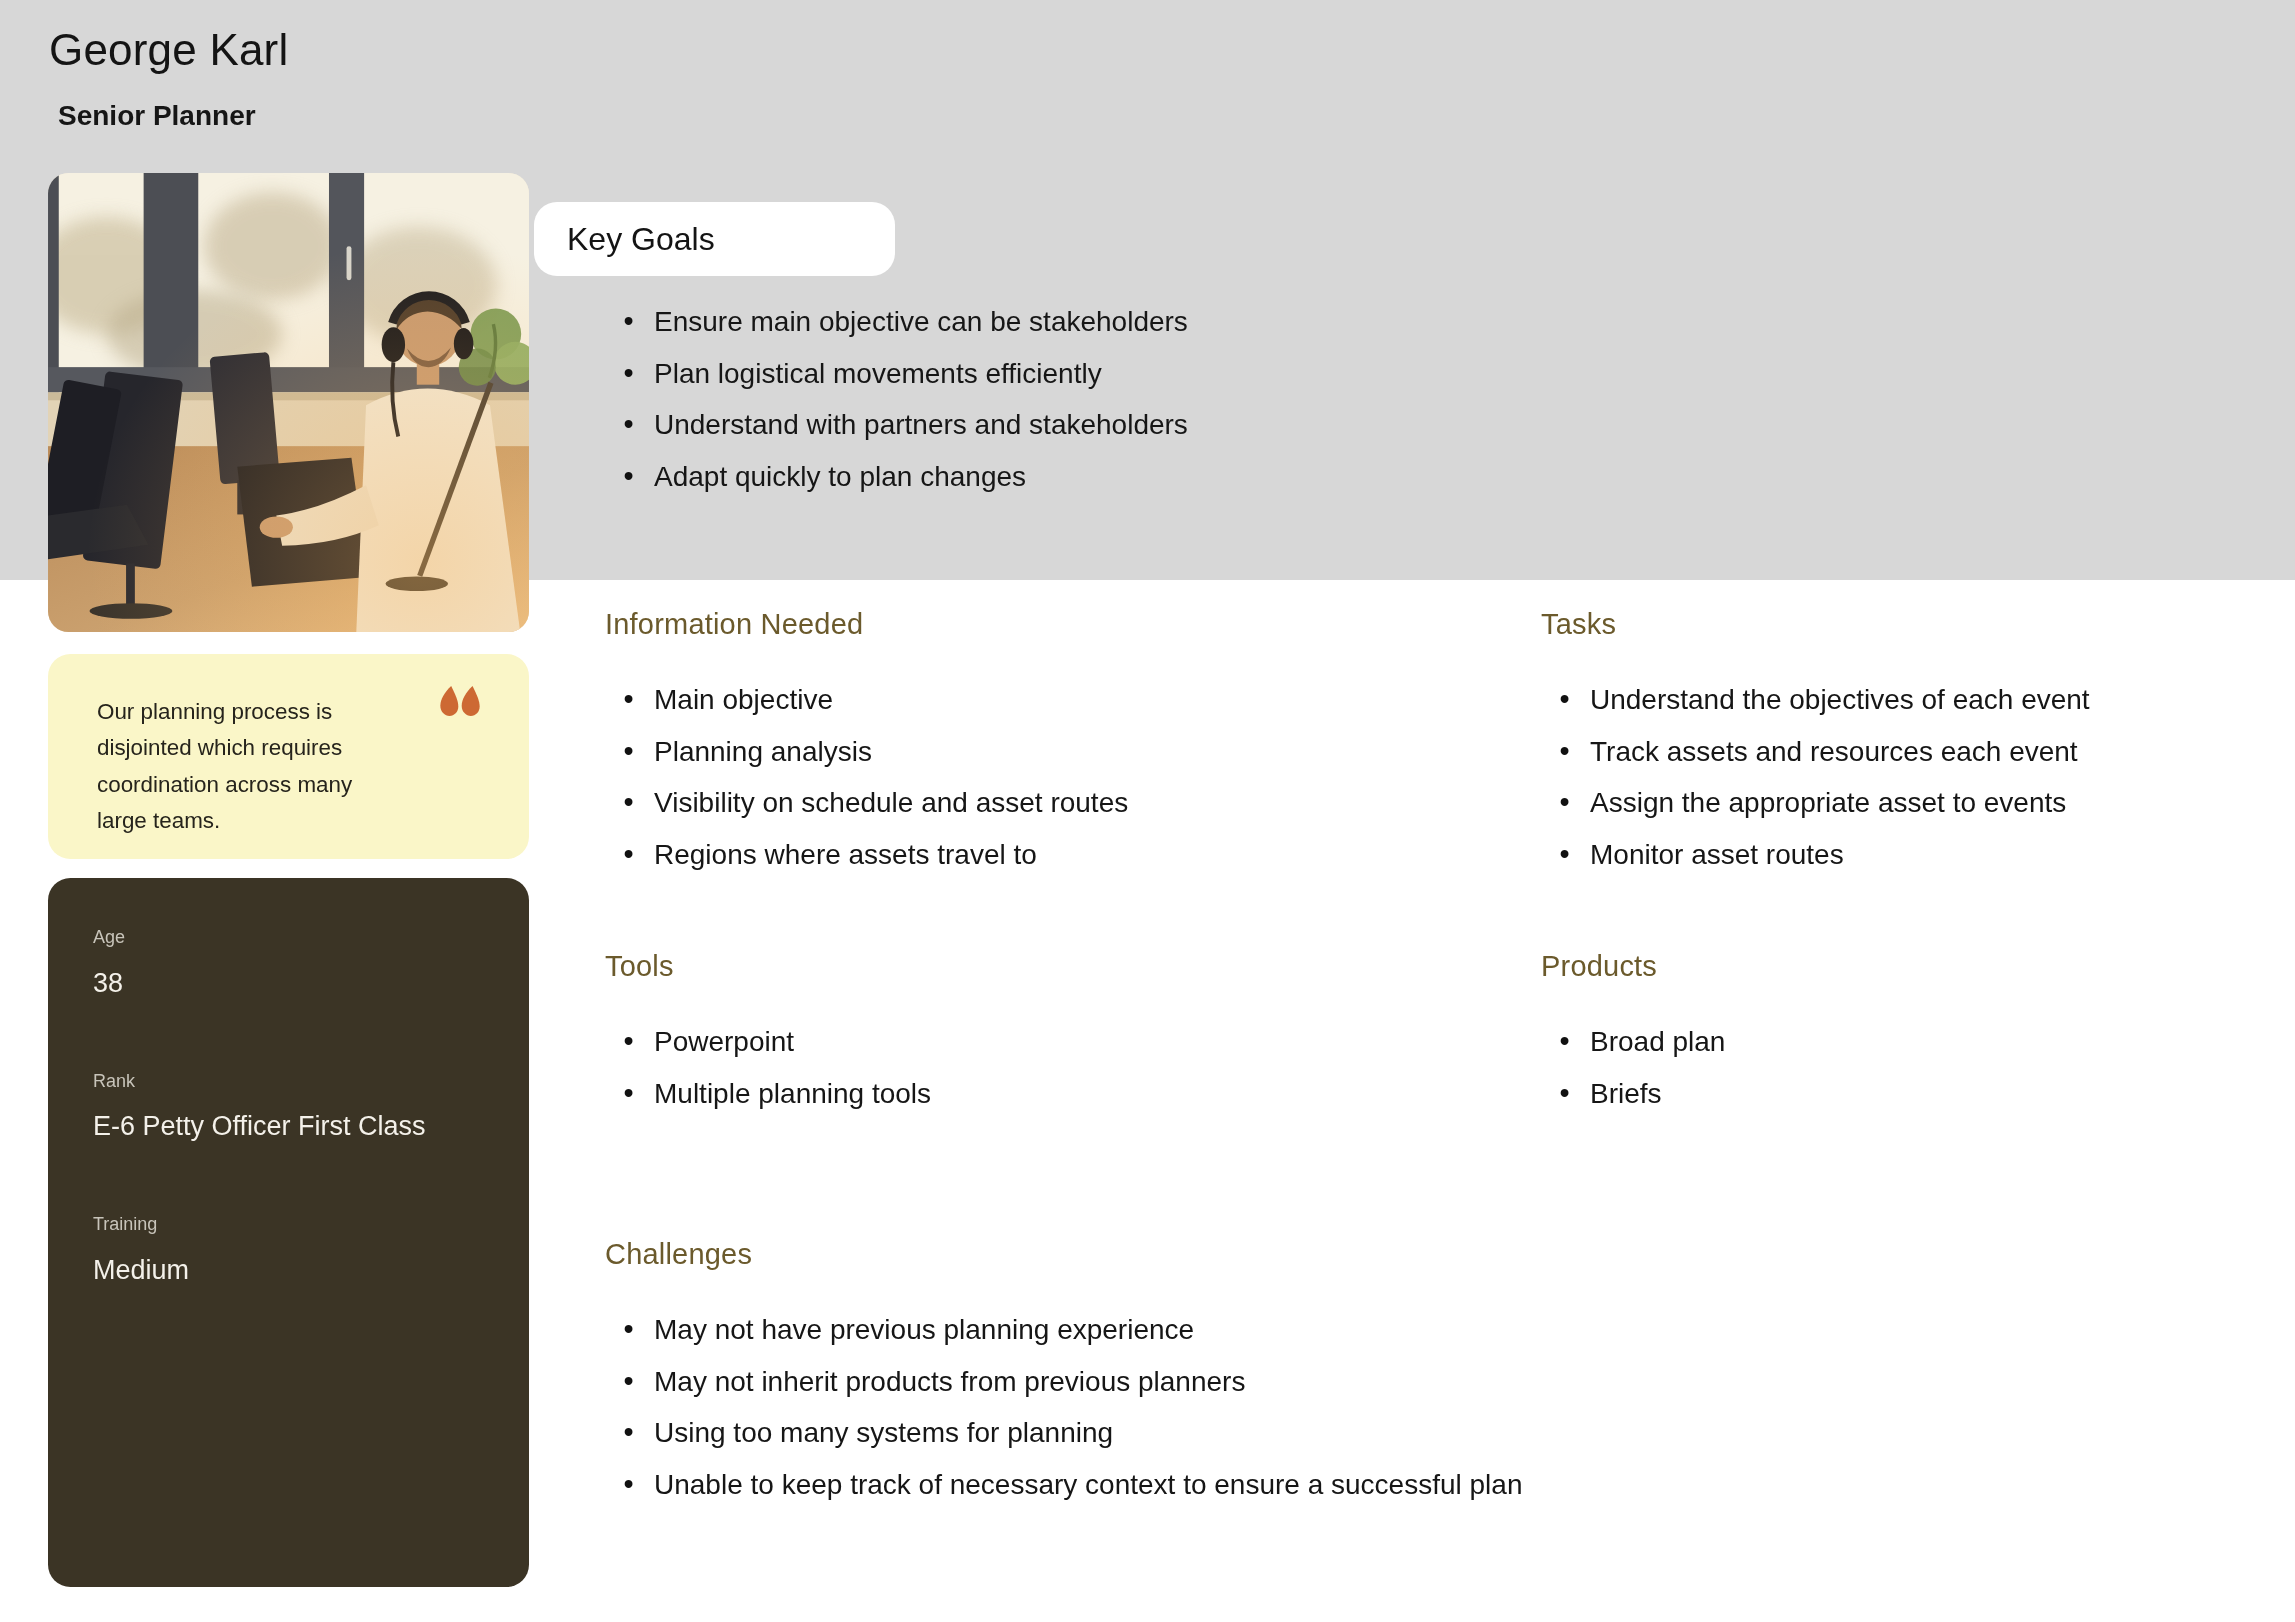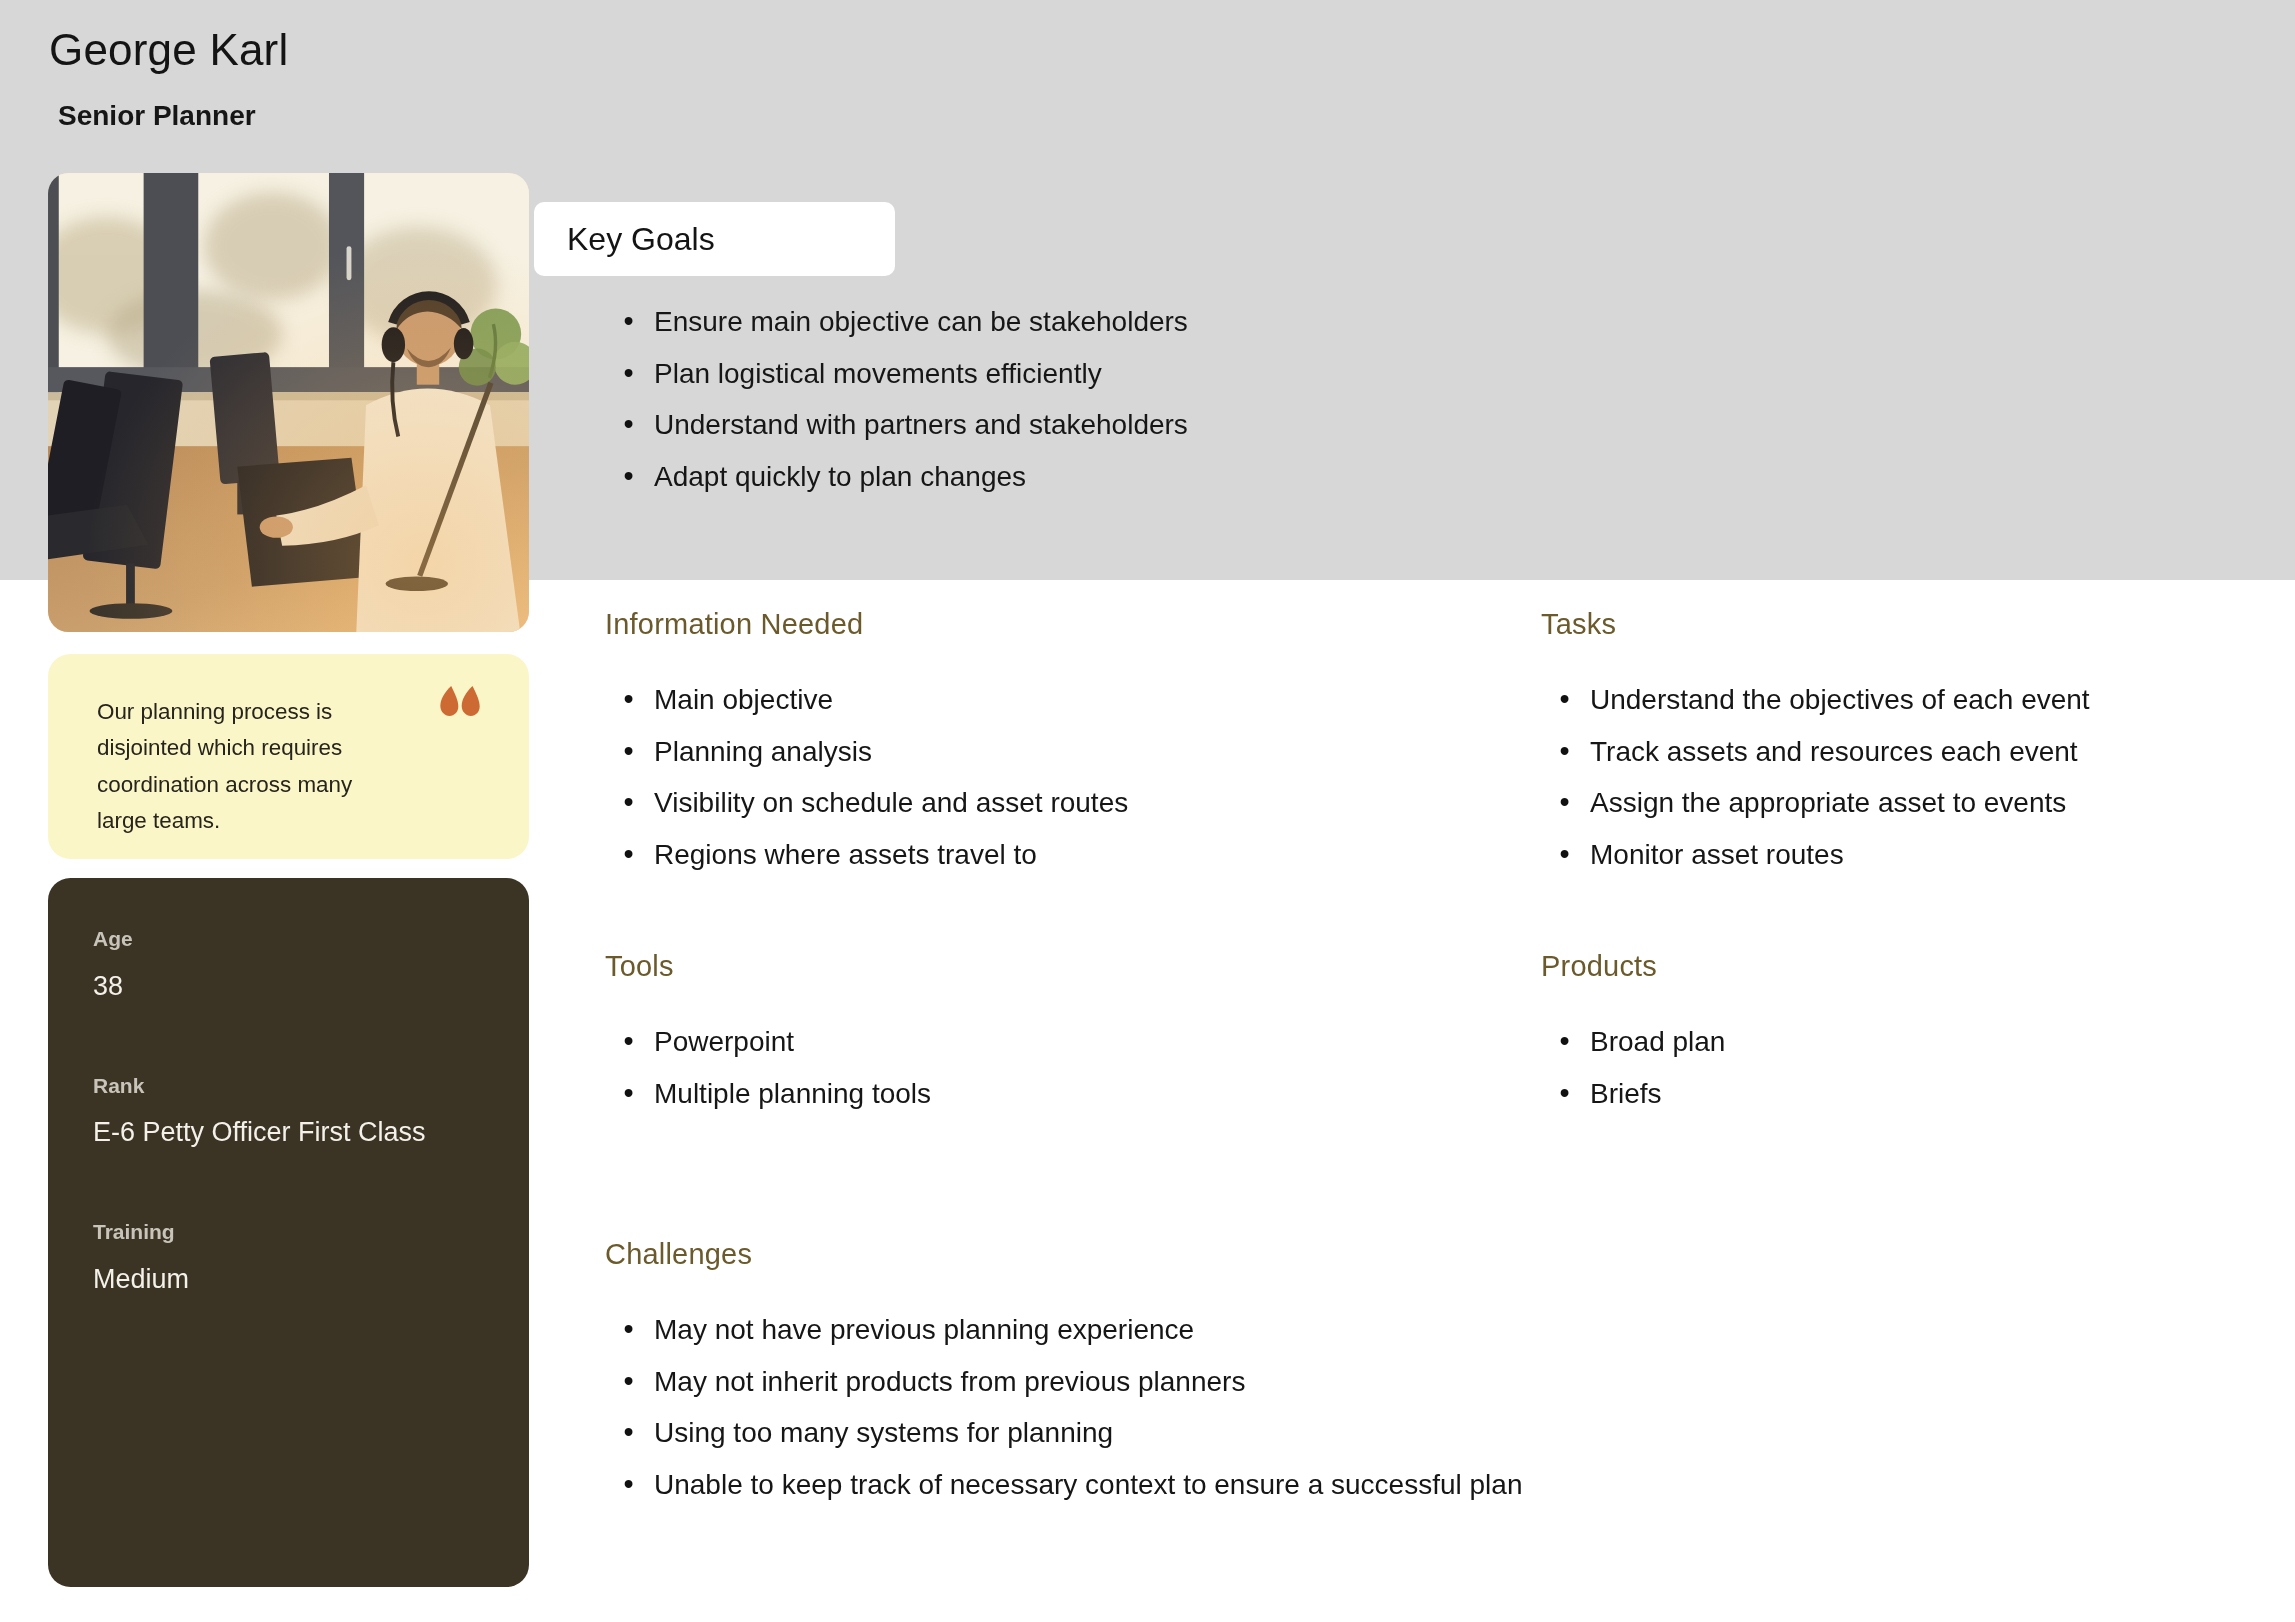--- a/index.html
+++ b/index.html
@@ -20,21 +20,21 @@
     position:absolute; left:58px; top:100px; font-size:28px; font-weight:700; color:#161616;
   }
   
   .photo-card {
     position:absolute; left:48px; top:173px; width:481px; height:459px;
     border-radius:20.5px; overflow:hidden; background:#efe6d4;
   }
   
   .keygoals-label {
     position:absolute; left:534px; top:202px; width:361px; height:74px;
-    background:#ffffff; border-radius:10px; display:flex; align-items:center;
+    background:#ffffff; border-radius:23px; display:flex; align-items:center;
     padding-left:33px; font-size:32px; font-weight:500; color:#141414;
   }
   
   ul.bullets { list-style:none; }
   ul.bullets li {
     position:relative; padding-left:49px; font-size:28px; line-height:1.15;
     color:#161616; margin-bottom:19.5px; white-space:nowrap;
   }
   ul.bullets li::before {
     content:"\2022"; position:absolute; left:18.5px; top:-1px; font-size:29px; color:#111;
@@ -49,21 +49,21 @@
     position:absolute; left:49px; top:40px; width:293px;
     font-size:22.4px; line-height:1.62; color:#26241c;
   }
   .quote-icon { position:absolute; right:49px; top:32px; width:40px; height:30px; }
   
   .stats-card {
     position:absolute; left:48px; top:878px; width:481px; height:709px;
     background:#3b3425; border-radius:22.4px; padding:49px 45px;
   }
   .stat-group { margin-bottom:72px; }
-  .stat-label { font-size:21px; color:#c8c4ba; margin-bottom:19.5px; font-weight:700; }
+  .stat-label { font-size:18px; color:#c8c4ba; margin-bottom:19.5px; font-weight:400; }
   .stat-value { font-size:27px; color:#f4f1ea; font-weight:400; }
   
   .section { position:absolute; }
   .section h2 {
     font-size:29px; font-weight:400; color:#6b5a2c; margin:0 0 43px 0; letter-spacing:0.2px;
   }
   .sec-info       { left:605px; top:608px; width:926px; }
   .sec-tasks      { left:1541px; top:608px; width:751px; }
   .sec-tools      { left:605px; top:950px; width:926px; }
   .sec-products   { left:1541px; top:950px; width:751px; }

